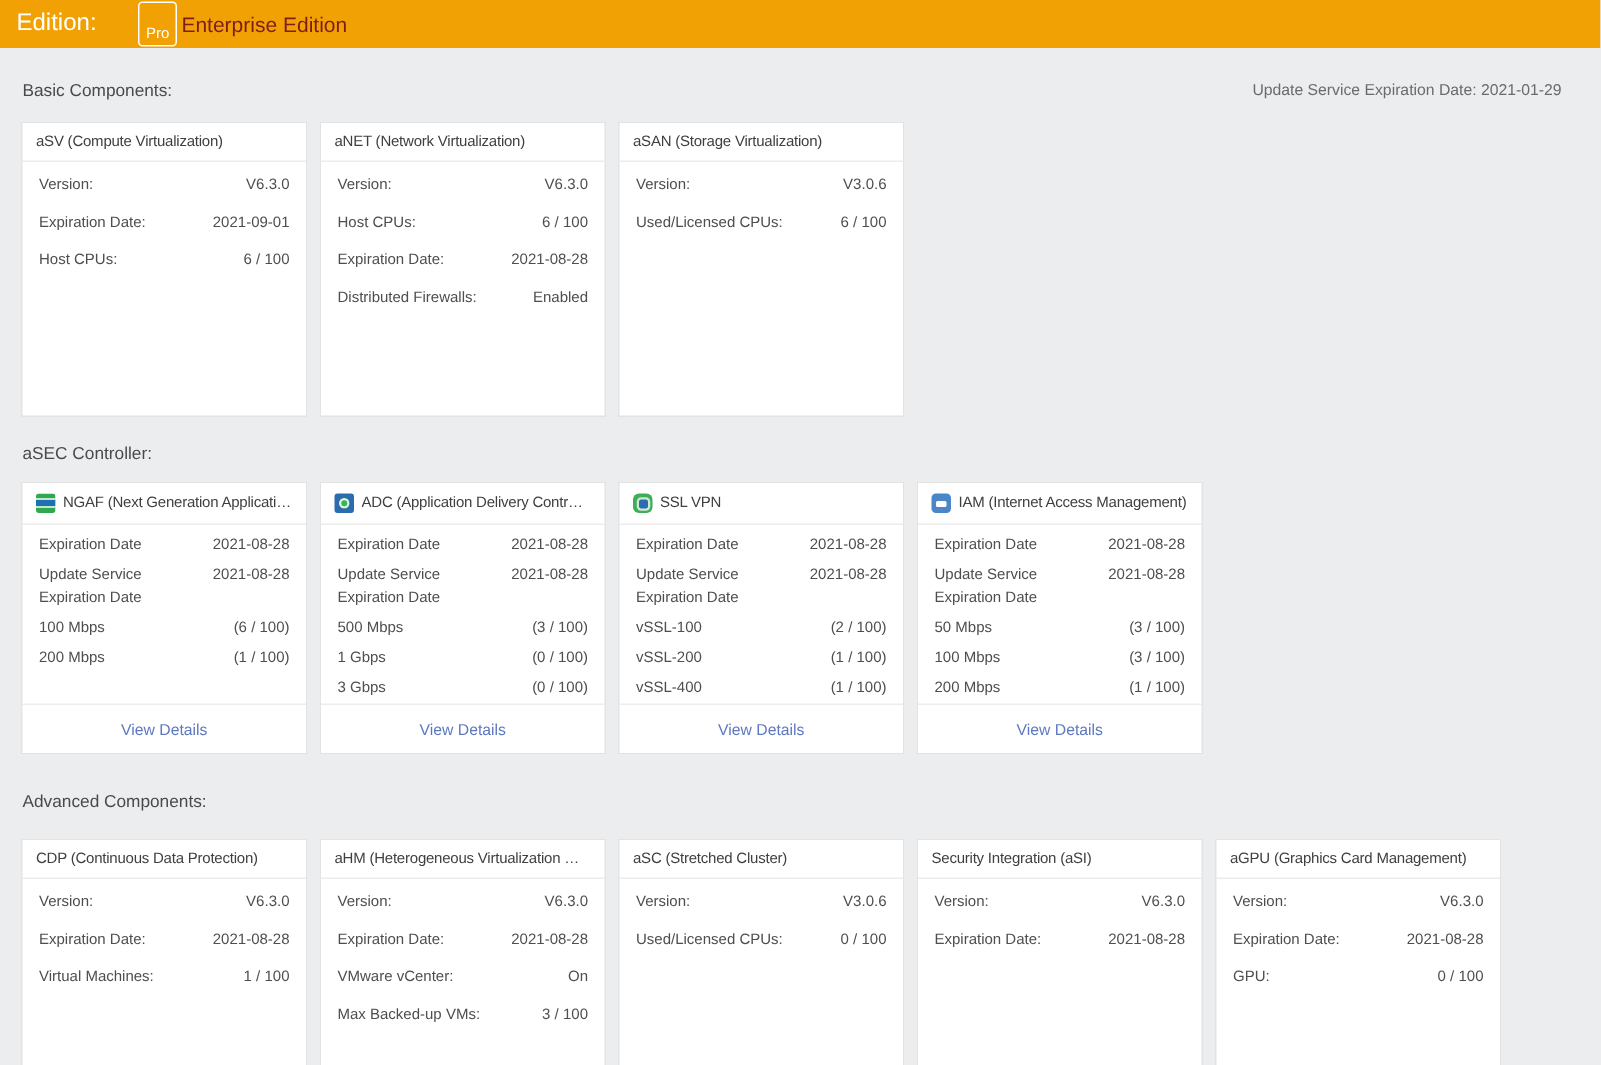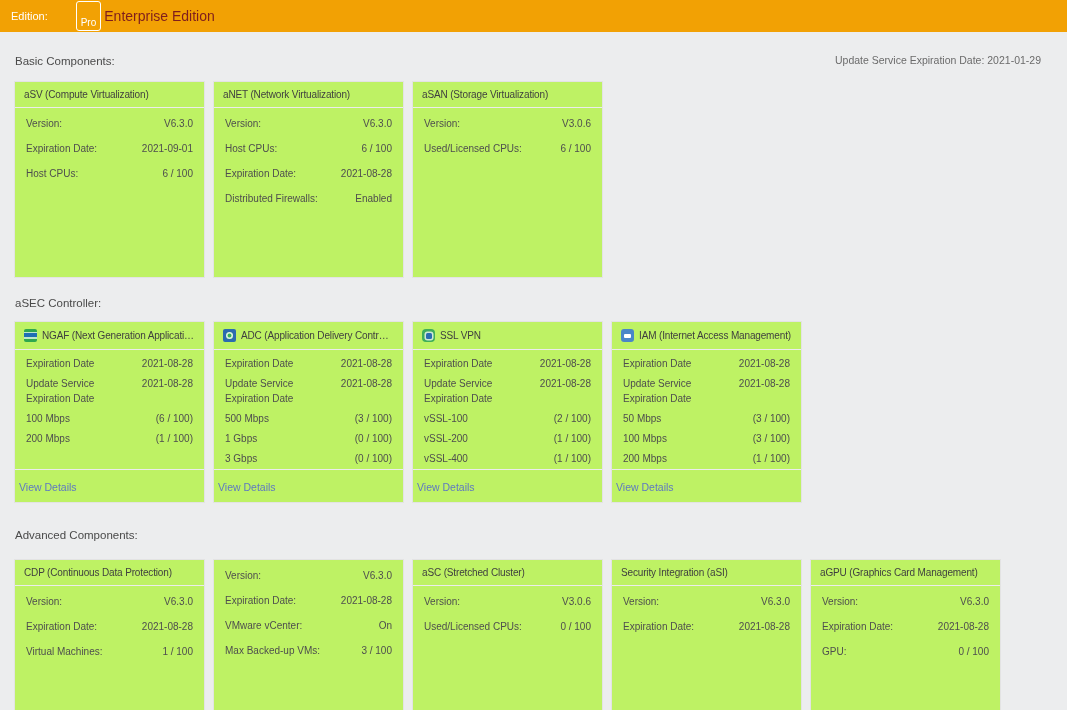--- a/index.html
+++ b/index.html
@@ -10,21 +10,21 @@
   }
 
   
   .topbar {
     height: 32px;
     background: var(--topbar-bg, #F2A104);
     display: flex;
     align-items: center;
     padding: 0 11px;
   }
-  .edition-label { color: #ffffff; font-size: 11px; }
+  .edition-label { color: #ffffff; font-size: 16px; }
   .pro-badge {
     margin-left: 28px;
     border: 1px solid #ffffff;
     border-radius: 3px;
     color: #ffffff;
     font-size: 10px;
     padding: 15px 4px 2px;
     line-height: 11px;
   }
   .edition-value { color: #7f1d1d; font-size: 14px; margin-left: 3px; }
@@ -39,21 +39,21 @@
     color: #6b6b6b;
   }
   .section-title { font-size: 11.5px; color: #4a4a4a; margin: 0 0 0 1px; }
   .section.basic    .section-title { padding: 23px 0 14px; }
   .section.asec     .section-title { padding: 19px 0 12px; }
   .section.advanced .section-title { padding: 26px 0 18px; }
 
   .cards { display: flex; gap: 8px; align-items: flex-start; }
   .card {
     width: 191px;
-    background: #bef264;
+    background: #ffffff;
     border: 1px solid #e3e3e3;
     display: flex;
     flex-direction: column;
   }
   .section.basic .card, .section.advanced .card { height: 197px; }
   .section.asec .card { height: 182px; }
 
   .card-header {
     display: flex;
     align-items: center;
@@ -79,21 +79,21 @@
     color: #4e4e4e;
     line-height: 15px;
   }
   .section.asec .row { padding: 2.5px 11px; }
   .row .label { max-width: 104px; }
   .row .value { text-align: right; white-space: nowrap; }
 
   .card-footer {
     flex: 0 0 auto;
     border-top: 1px solid #ececec;
-    text-align: left;
+    text-align: center;
     padding: 7px 4px;
   }
   .card-footer a {
     color: var(--link-blue, #5F79C1);
     font-size: 10.5px;
     text-decoration: none;
     cursor: pointer;
   }
 
   
@@ -336,20 +336,23 @@
                 <span class="label">Expiration Date:</span>
                 <span class="value">2021-08-28</span>
               </div>
               <div class="row">
                 <span class="label">Virtual Machines:</span>
                 <span class="value">1 / 100</span>
               </div>
             </div>
           </div>
           <div class="card">
+            <div class="card-header">
+              <span class="card-title">aHM (Heterogeneous Virtualization Mgt)</span>
+            </div>
             <div class="card-body">
               <div class="row">
                 <span class="label">Version:</span>
                 <span class="value">V6.3.0</span>
               </div>
               <div class="row">
                 <span class="label">Expiration Date:</span>
                 <span class="value">2021-08-28</span>
               </div>
               <div class="row">

